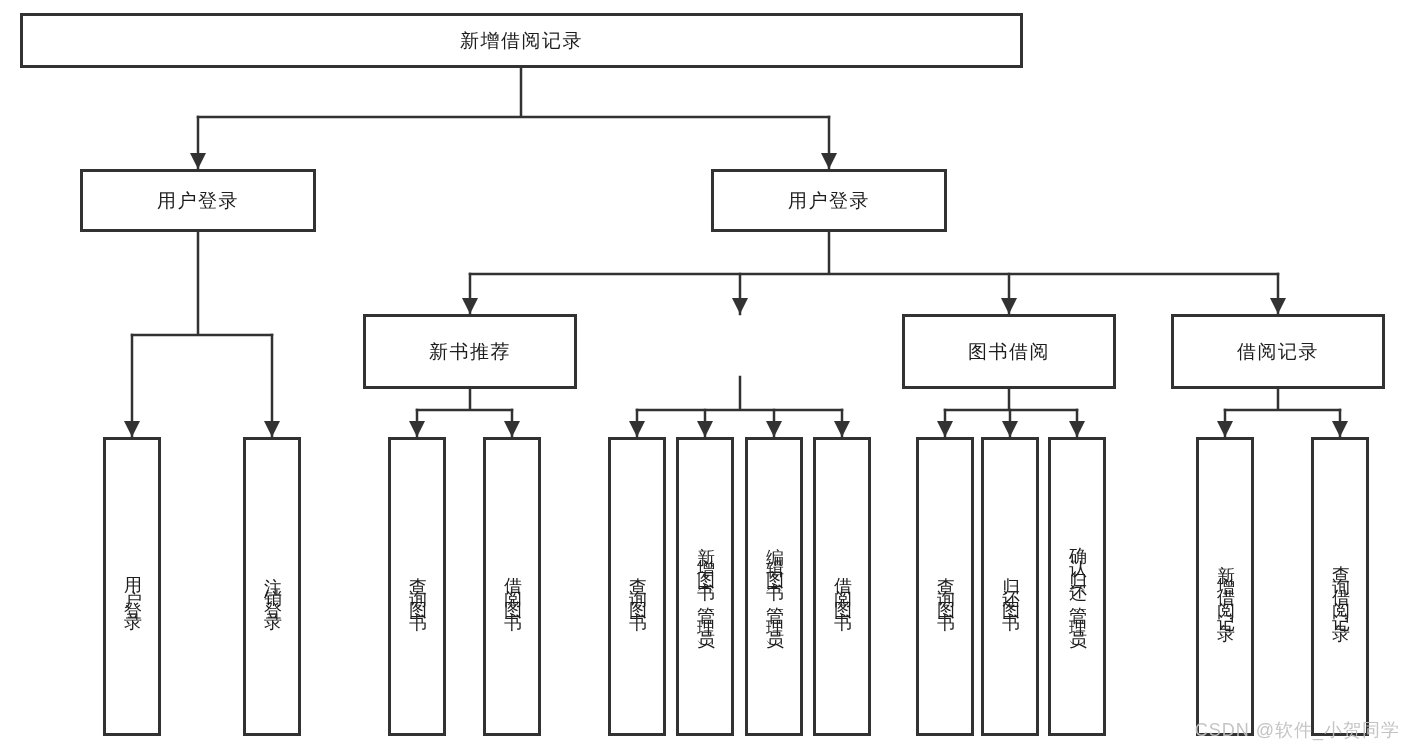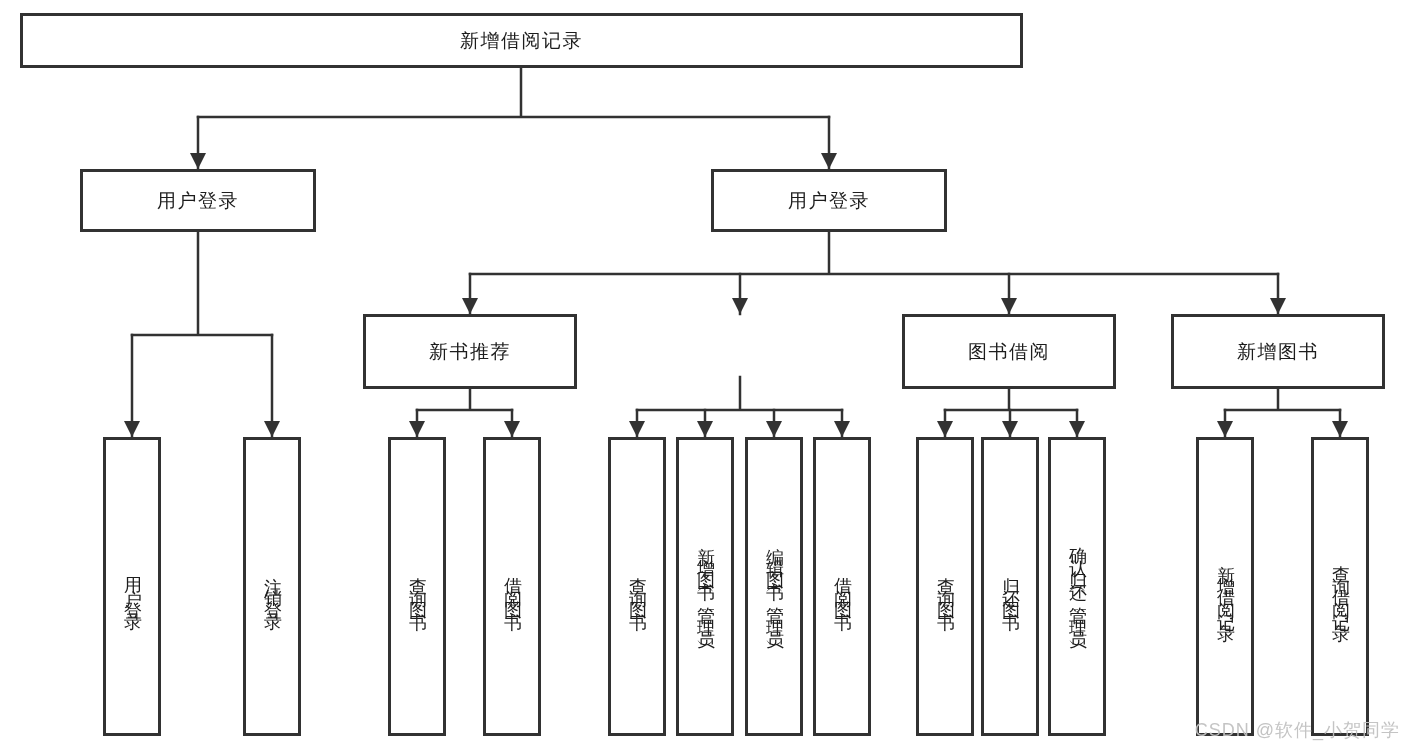--- a/index.html
+++ b/index.html
@@ -91,21 +91,21 @@
     </g>
   </svg>
 
   <div class="node h root">新增借阅记录</div>
 
   <div class="node h l2" style="left:80px">用户登录</div>
   <div class="node h l2" style="left:711px">用户登录</div>
 
   <div class="node h l3" style="left:363px">新书推荐</div>
   <div class="node h l3" style="left:902px">图书借阅</div>
-  <div class="node h l3" style="left:1171px">新增图书</div>
+  <div class="node h l3" style="left:1171px">借阅记录</div>
 
   <div class="node leaf" style="left:103px">
     <span class="vtext">用户登录</span>
   </div>
   <div class="node leaf" style="left:243px">
     <span class="vtext">注销登录</span>
   </div>
 
   <div class="node leaf" style="left:388px">
     <span class="vtext">查询图书</span>

